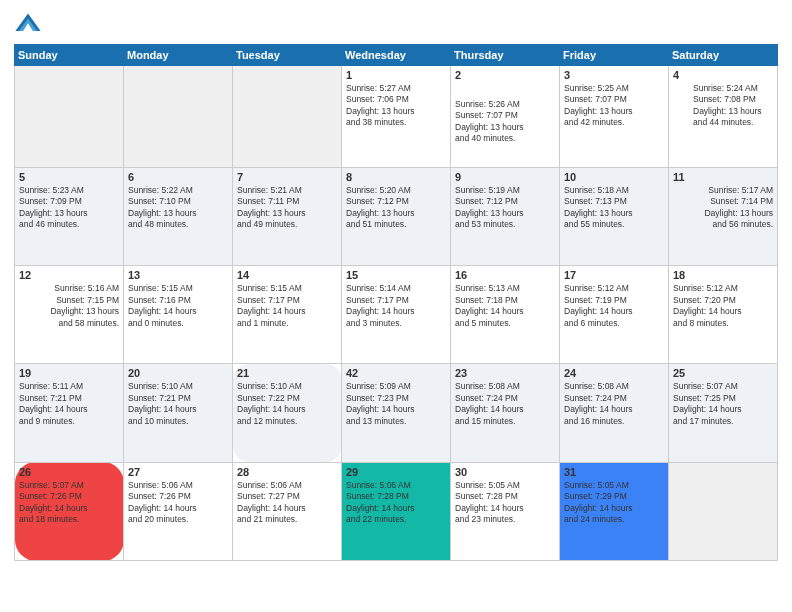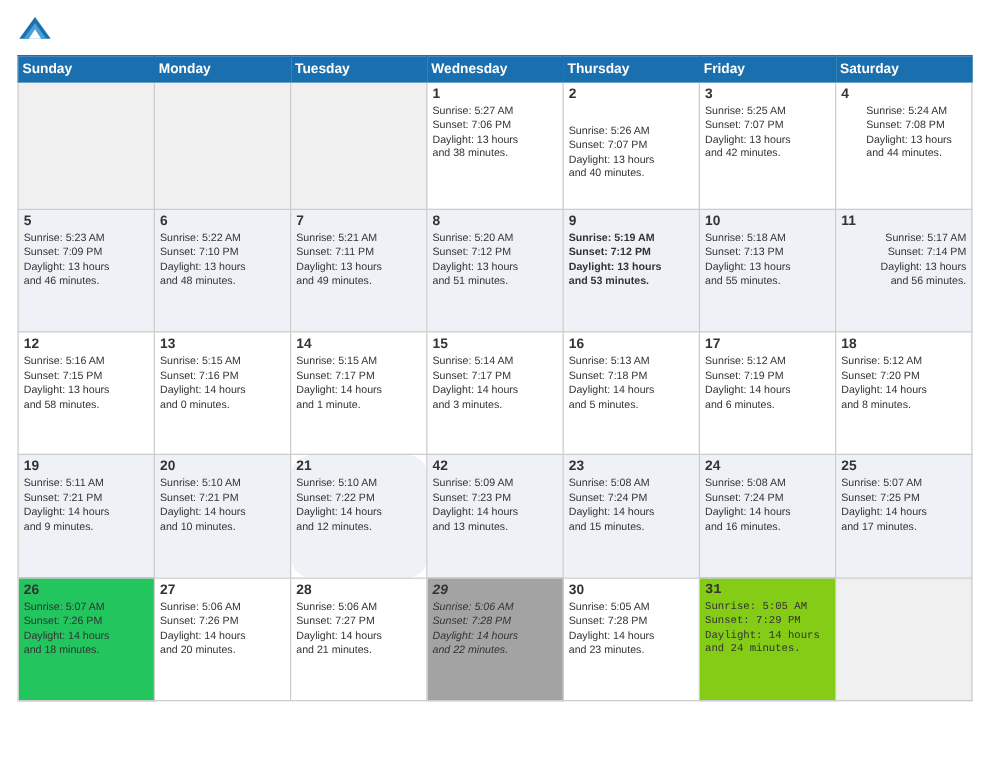--- a/index.html
+++ b/index.html
@@ -188,21 +188,21 @@
           </td>
           <td style="background: rgb(238, 242, 247);">
             <div class="day-num">8</div>
             <div class="day-info" style="white-space: pre-line;">Sunrise: 5:20 AM
 Sunset: 7:12 PM
 Daylight: 13 hours
 and 51 minutes.</div>
           </td>
           <td style="background: rgb(238, 242, 247);">
             <div class="day-num">9</div>
-            <div class="day-info" style="white-space: pre-line; font-weight: bold;">Sunrise: 5:19 AM
+            <div class="day-info" style="white-space: pre-line;">Sunrise: 5:19 AM
 Sunset: 7:12 PM
 Daylight: 13 hours
 and 53 minutes.</div>
           </td>
           <td style="background: rgb(238, 242, 247);">
             <div class="day-num">10</div>
             <div class="day-info" style="white-space: pre-line;">Sunrise: 5:18 AM
 Sunset: 7:13 PM
 Daylight: 13 hours
 and 55 minutes.</div>
@@ -211,21 +211,21 @@
             <div class="day-num">11</div>
             <div class="day-info" style="white-space: pre-line; text-align: right;">Sunrise: 5:17 AM
 Sunset: 7:14 PM
 Daylight: 13 hours
 and 56 minutes.</div>
           </td>
         </tr>
         <tr>
           <td style="background: rgb(255, 255, 255);">
             <div class="day-num">12</div>
-            <div class="day-info" style="white-space: pre-line;">Sunrise: 5:16 AM
+            <div class="day-info" style="white-space: pre-line; text-align: right;">Sunrise: 5:16 AM
 Sunset: 7:15 PM
 Daylight: 13 hours
 and 58 minutes.</div>
           </td>
           <td style="background: rgb(255, 255, 255);">
             <div class="day-num">13</div>
             <div class="day-info" style="white-space: pre-line;">Sunrise: 5:15 AM
 Sunset: 7:16 PM
 Daylight: 14 hours
 and 0 minutes.</div>
@@ -311,56 +311,56 @@
           </td>
           <td style="background: rgb(238, 242, 247);">
             <div class="day-num">25</div>
             <div class="day-info" style="white-space: pre-line;">Sunrise: 5:07 AM
 Sunset: 7:25 PM
 Daylight: 14 hours
 and 17 minutes.</div>
           </td>
         </tr>
         <tr>
-          <td style="background: #22c55e;">
+          <td style="background: #ef4444; border-radius: 21px;">
             <div class="day-num">26</div>
             <div class="day-info" style="white-space: pre-line;">Sunrise: 5:07 AM
 Sunset: 7:26 PM
 Daylight: 14 hours
 and 18 minutes.</div>
           </td>
           <td style="background: rgb(255, 255, 255);">
             <div class="day-num">27</div>
             <div class="day-info" style="white-space: pre-line;">Sunrise: 5:06 AM
 Sunset: 7:26 PM
 Daylight: 14 hours
 and 20 minutes.</div>
           </td>
           <td style="background: rgb(255, 255, 255);">
             <div class="day-num">28</div>
             <div class="day-info" style="white-space: pre-line;">Sunrise: 5:06 AM
 Sunset: 7:27 PM
 Daylight: 14 hours
 and 21 minutes.</div>
           </td>
-          <td style="background: #a3a3a3; font-style: italic;">
+          <td style="background: #14b8a6;">
             <div class="day-num">29</div>
             <div class="day-info" style="white-space: pre-line;">Sunrise: 5:06 AM
 Sunset: 7:28 PM
 Daylight: 14 hours
 and 22 minutes.</div>
           </td>
           <td style="background: rgb(255, 255, 255);">
             <div class="day-num">30</div>
             <div class="day-info" style="white-space: pre-line;">Sunrise: 5:05 AM
 Sunset: 7:28 PM
 Daylight: 14 hours
 and 23 minutes.</div>
           </td>
-          <td style="background: #84cc16; font-family: Liberation Mono, monospace;">
+          <td style="background: #3b82f6;">
             <div class="day-num">31</div>
             <div class="day-info" style="white-space: pre-line;">Sunrise: 5:05 AM
 Sunset: 7:29 PM
 Daylight: 14 hours
 and 24 minutes.</div>
           </td>
           <td class="empty-cell" style="background: rgb(240, 240, 240);"></td>
         </tr>
       </tbody>
   </table>

